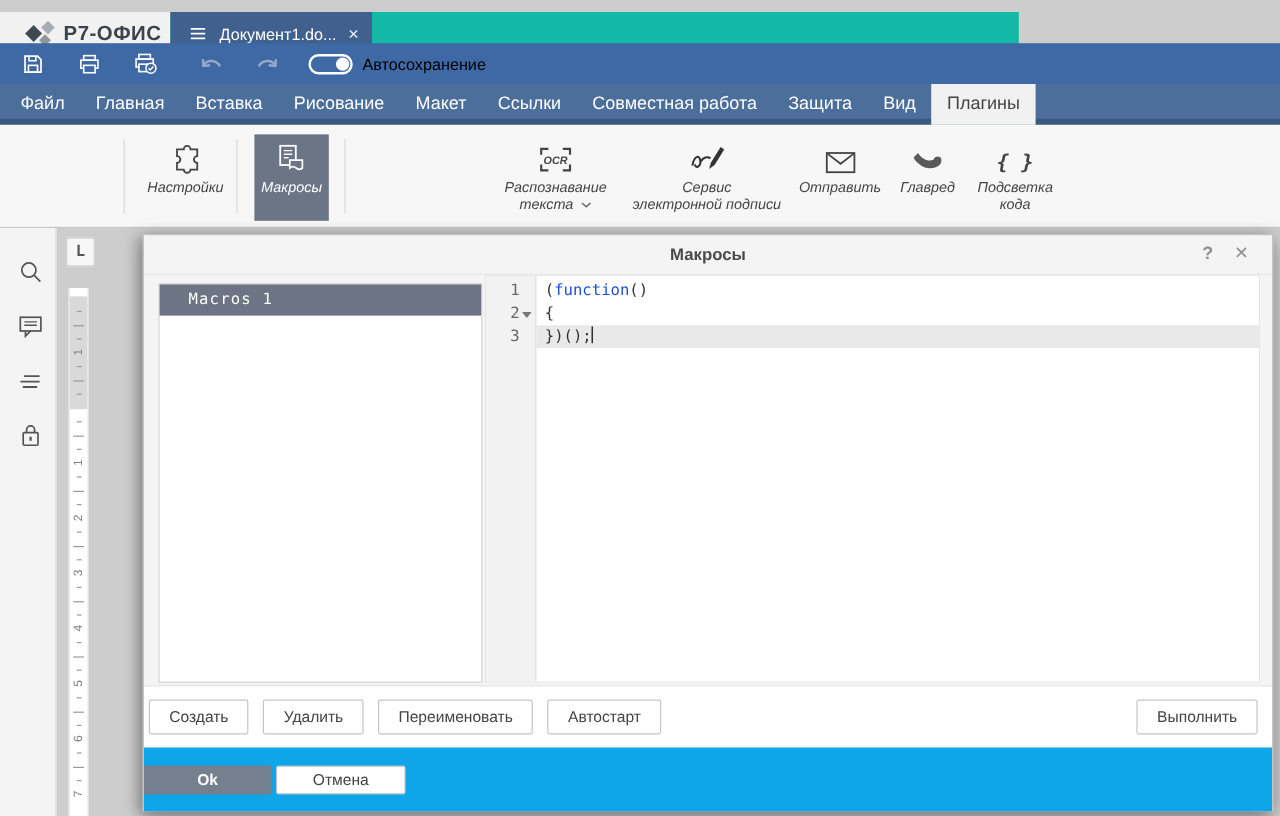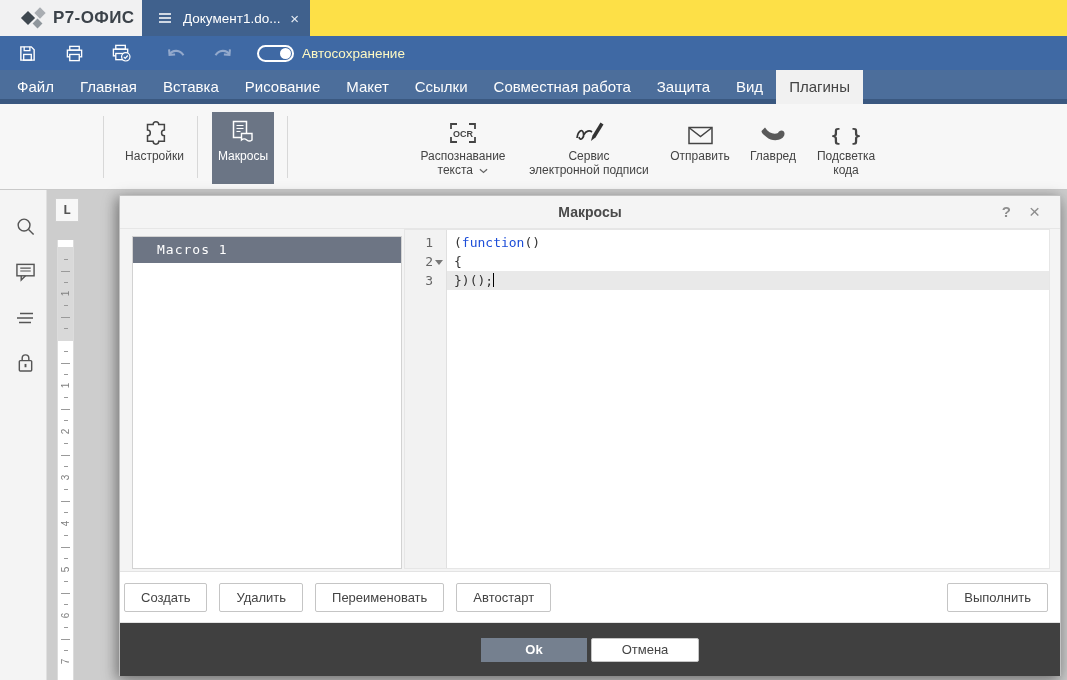--- a/index.html
+++ b/index.html
@@ -1,21 +1,21 @@
 <!DOCTYPE html>
 <html><head>
 <meta charset="utf-8">
 <style>
   * { margin:0; padding:0; box-sizing:border-box; }
   body { font-family:"Liberation Sans", sans-serif; background:#e9e9e9; }
   .app { position:relative; width:1067px; height:680px; overflow:hidden; background:#CDCDCD;
          font-family:"Liberation Sans", sans-serif; }
 
   
-  .titlebar { position:absolute; left:0; top:0; width:1067px; height:36px; background:#fde047; }
+  .titlebar { position:absolute; left:0; top:10px; width:849px; height:36px; background:#14b8a6; }
   .logo-area { position:absolute; left:0; top:0; width:142px; height:36px; background:#F1F1F2;
                display:flex; align-items:center; }
   .diamond { position:absolute; transform:rotate(45deg); }
   .d1 { left:23px; top:13px; width:10px; height:10px; background:#3F4850; }
   .d2 { left:36px; top:9px;  width:8px;  height:8px;  background:#A9ADB2; }
   .d3 { left:34px; top:20px; width:7px;  height:7px;  background:#8F969C; }
   .logo-text { position:absolute; left:53px; top:0; line-height:36px; font-size:17px; font-weight:bold;
                color:#3C434A; letter-spacing:.4px; }
   .doc-tab { position:absolute; left:142px; top:0; width:168px; height:36px; background:#40618D;
              display:flex; align-items:center; color:#fff; }
@@ -23,36 +23,36 @@
   .doc-tab .tab-label { margin-left:11px; font-size:13.5px; }
   .doc-tab .tab-close { margin-left:auto; margin-right:11px; font-size:15px; color:#E6ECF4; cursor:default; }
 
   
   .toolbar { position:absolute; left:0; top:36px; width:1067px; height:34px; background:#3F69A4;
              display:flex; align-items:center; }
   .tb-btn { width:30px; height:34px; display:flex; align-items:center; justify-content:center; }
   .toggle-wrap { display:flex; align-items:center; margin-left:20px; }
   .toggle { position:relative; width:37px; height:17px; border:2px solid #fff; border-radius:9px; }
   .toggle .knob { position:absolute; right:1px; top:1px; width:11px; height:11px; border-radius:50%; background:#fff; }
-  .autosave-label { color:#fef9c3; font-size:13.5px; margin-left:8px; }
+  .autosave-label { color:#000000; font-size:13.5px; margin-left:8px; }
   .doc-name { position:absolute; right:55px; top:0; line-height:34px; color:#fff; font-size:14px; }
 
   
   .menubar { position:absolute; left:0; top:70px; width:1067px; height:34px; background:#4C6E9B;
              box-shadow:inset 0 -5px 0 #3A5880; display:flex; padding-left:4px; }
   .menu-tab { height:34px; line-height:33px; padding:0 13px; font-size:15px; color:#FDFDFD; cursor:default; }
   .menu-tab.active { background:#F1F1F1; color:#444; box-shadow:none; position:relative; z-index:2; }
 
   
   .ribbon { position:absolute; left:0; top:104px; width:1067px; height:86px; background:#F7F7F7;
             border-bottom:1px solid #C9C9C9; }
   .rb-sep { position:absolute; top:12px; width:1px; height:62px; background:#D8D8D8; }
   .clip { position:absolute; display:flex; align-items:center; }
   .rb-big { position:absolute; top:8px; height:72px; display:flex; flex-direction:column; align-items:center;
-            justify-content:flex-start; cursor:default; }
+            justify-content:flex-start; cursor:default;font-style:italic; }
   .rb-big .ic { height:34px; display:flex; align-items:flex-end; justify-content:center; }
   .rb-big .lbl { margin-top:3px; font-size:12px; color:#444; text-align:center; line-height:14px; }
   .rb-big.active { background:#6B7585; }
   .rb-big.active .lbl { color:#fff; }
   .chev-inline { display:inline-block; margin-left:3px; }
   .chev-below { margin-top:2px; }
   .braces-glyph { font-size:17px; font-weight:bold; color:#444; font-family:"DejaVu Sans Mono", monospace; }
 
   
   .workspace { position:absolute; left:0; top:190px; width:1067px; height:490px; background:#CDCDCD; }
@@ -98,22 +98,22 @@
   .tok-kw { color:#1d4ed8; }
   .caret { display:inline-block; width:1px; height:14px; background:#000; vertical-align:-2px; }
 
   .actions-row { position:absolute; left:0; top:375px; width:100%; height:52px; background:#fff;
                  border-top:1px solid #E3E3E3; border-bottom:1px solid #E3E3E3; }
   .btn { display:inline-block; height:29px; line-height:27px; padding:0 16px; background:#fff;
          border:1px solid #C5C5C5; border-radius:2px; font-size:13px; color:#444; text-align:center; }
   .left-btns { position:absolute; left:4px; top:11px; display:flex; gap:12px; }
   .run-btn { position:absolute; right:12px; top:11px; }
 
-  .dlg-footer { position:absolute; left:0; top:427px; width:100%; height:53px; background:#404040;
-                display:flex; justify-content:center; gap:4px; padding-top:15px; }
+  .dlg-footer { position:absolute; left:0; top:427px; width:100%; height:53px; background:#0ea5e9;
+                display:flex; gap:4px; padding-top:15px; }
   .ok-btn { width:106px; height:24px; line-height:24px; background:#75808F; color:#fff; font-weight:bold;
             font-size:13px; text-align:center; border:none; }
   .cancel-btn { width:108px; height:24px; line-height:22px; padding:0; }
 </style>
 </head>
 <body>
 
 <div class="app">
 
   <div class="titlebar">

